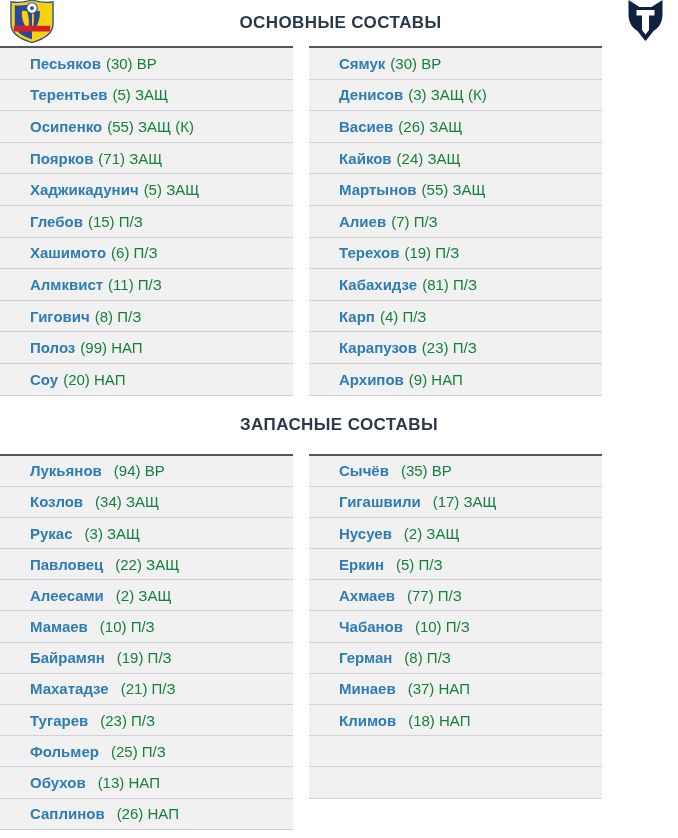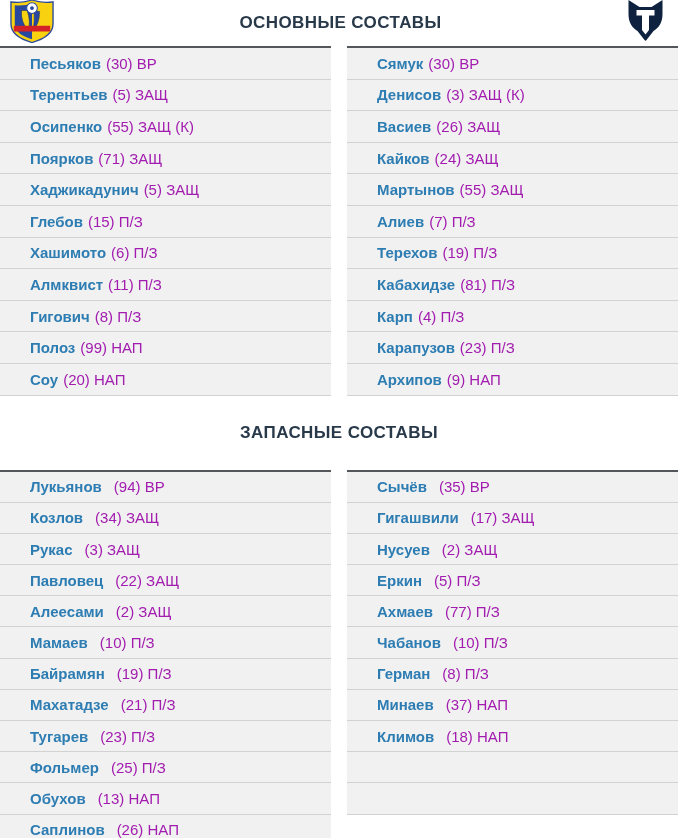--- a/index.html
+++ b/index.html
@@ -19,29 +19,29 @@
   }
   .crest { display: flex; align-items: center; cursor: pointer; }
   .section-title {
     font-size: 17px;
     font-weight: bold;
     color: #28394a;
     letter-spacing: 0.4px;
     text-align: center;
   }
   .subs-title-block {
-    height: 74px;
+    height: 58px;
     display: flex;
     align-items: center;
     justify-content: center;
   }
   .lineup-grid {
     display: flex;
     gap: 16px;
-    width: 678px;
+    width: 602px;
   }
   .lineup-col {
     flex: 1;
     border-top: 2px solid #53565a;
   }
   .player-row {
     height: 31.6px;
     background: #f1f1f1;
     border-bottom: 1px solid #d2d2d2;
     display: flex;
@@ -50,21 +50,21 @@
     font-size: 15px;
     white-space: nowrap;
   }
   .subs .player-row { height: 31.2px; gap: 7px; }
   .player-name {
     color: #2d7db3;
     font-weight: bold;
     margin-right: 5px;
     cursor: pointer;
   }
-  .player-detail { color: #a21caf; }
+  .player-detail { color: #15803d; }
 </style>
 </head>
 <body>
 
 <div class="header">
   <div class="crest">
     <span>
       <svg width="48" height="44" viewBox="0 0 50 46">
         <path d="M25 1 C18 3.5 10 4 3 3 V26 C3 36 12 42 25 45.5 C38 42 47 36 47 26 V3 C40 4 32 3.5 25 1 Z" fill="#f8d210" stroke="#27489e" stroke-width="1.4"></path>
         <path d="M25 5 C20 6.5 13 7 7 6.5 V26 C7 34 14 39 25 42 V5 Z" fill="#27489e"></path>

